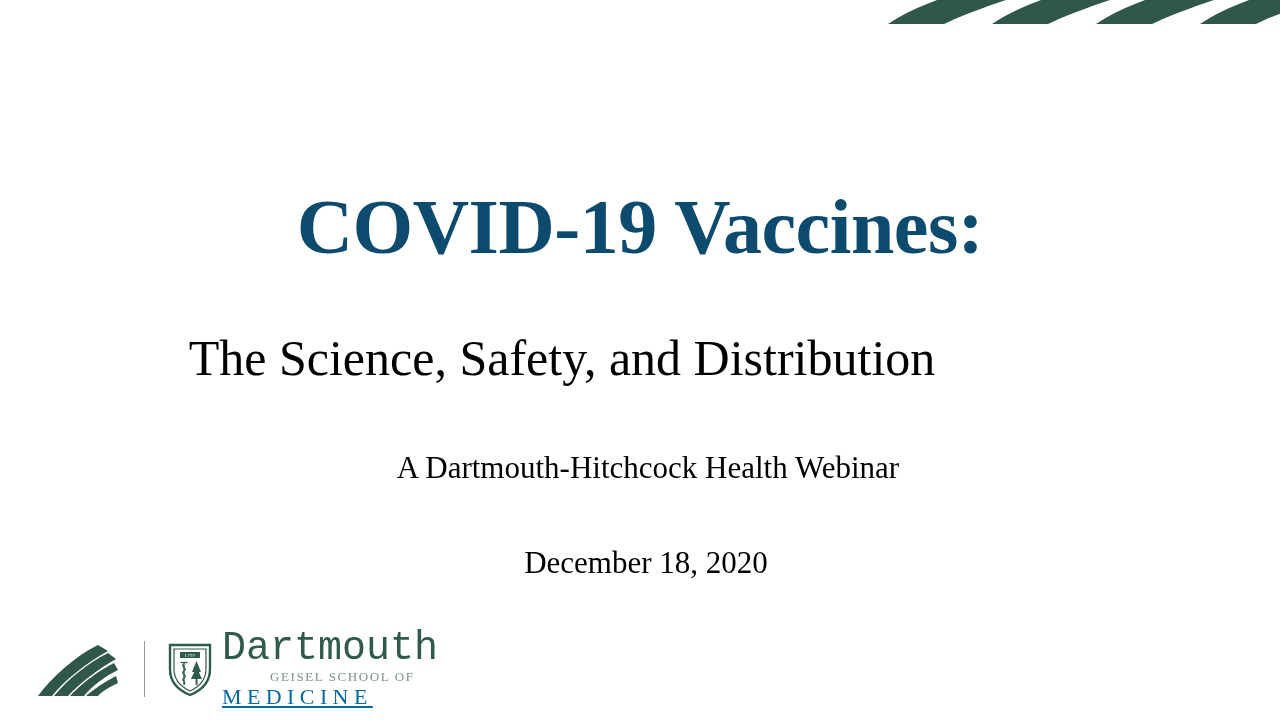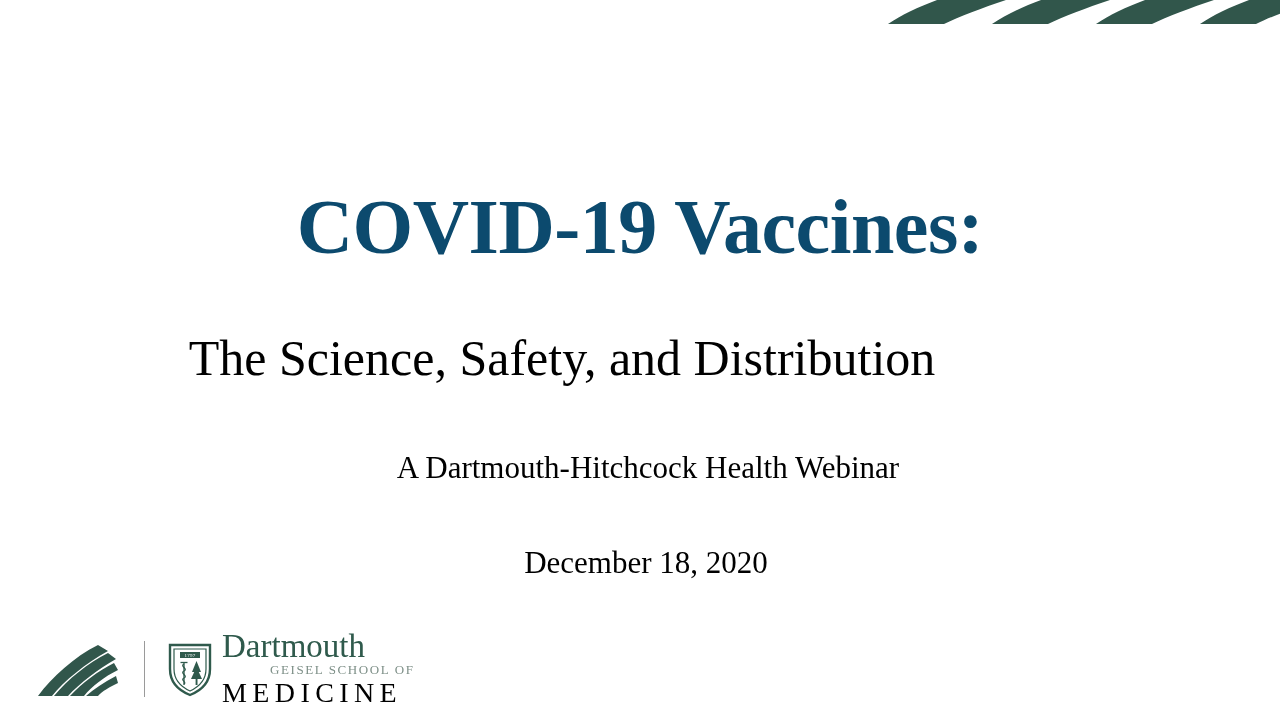--- a/index.html
+++ b/index.html
@@ -123,39 +123,40 @@
     width: 46px;
     height: 56px;
     flex: 0 0 auto;
   }
   .geisel-shield svg { display: block; }
   .geisel-words {
     margin-left: 9px;
     white-space: nowrap;
   }
   .geisel-dartmouth {
-    font-family: Liberation Serif, serif;
-    font-size: 33px;
+    font-family: Liberation Mono, monospace;
+    font-size: 40px;
     line-height: 0.98;
     color: #2f5a4c;
   }
   .geisel-school-of {
     font-family: "Liberation Serif", serif;
     font-size: 13px;
     letter-spacing: 1.6px;
     color: #7d8f87;
     line-height: 1.25;
     margin-left: 48px;
   }
   .geisel-medicine {
     font-family: "Liberation Serif", serif;
-    font-size: 28px;
+    font-size: 22px;
     letter-spacing: 5.4px;
-    color: #000000;
+    color: #0369a1;
     line-height: 1.08;
+    text-decoration: underline;
   }
 </style>
 </head>
 <body>
 
 <div class="slide">
 
   <div class="deco-band">
     <svg width="428" height="24" viewBox="0 0 428 24" xmlns="http://www.w3.org/2000/svg" aria-hidden="true">
       <g fill="#31564b">

